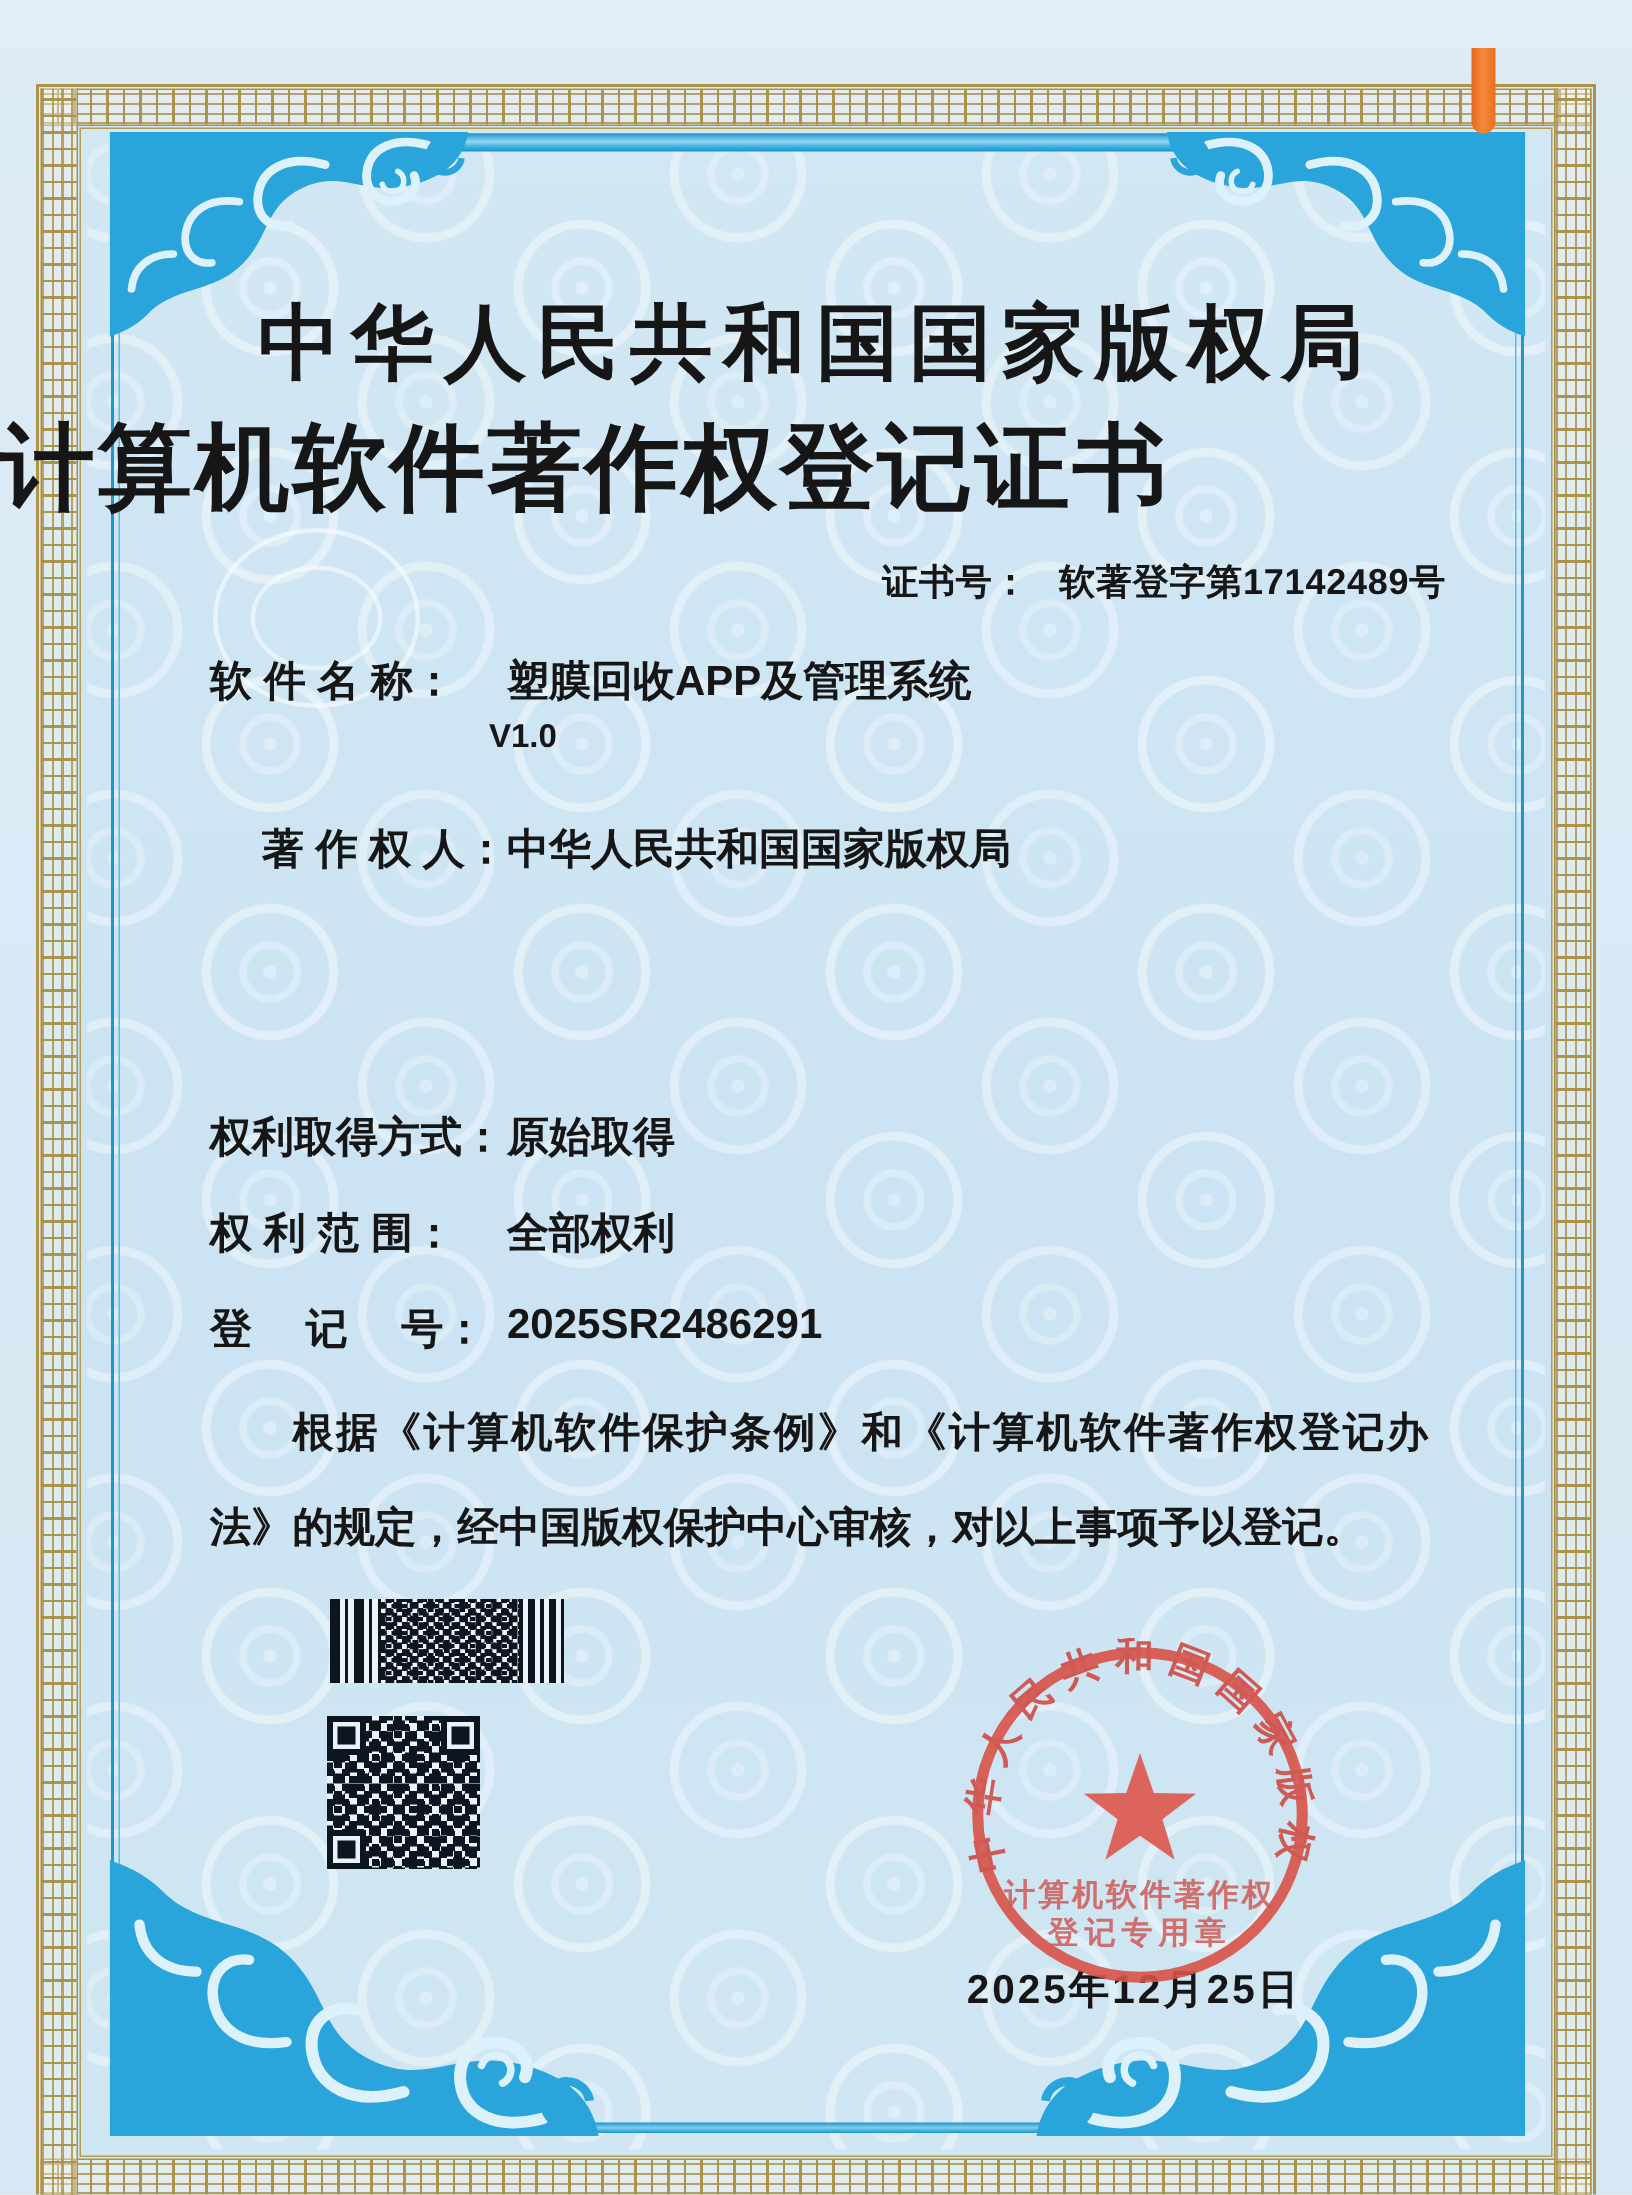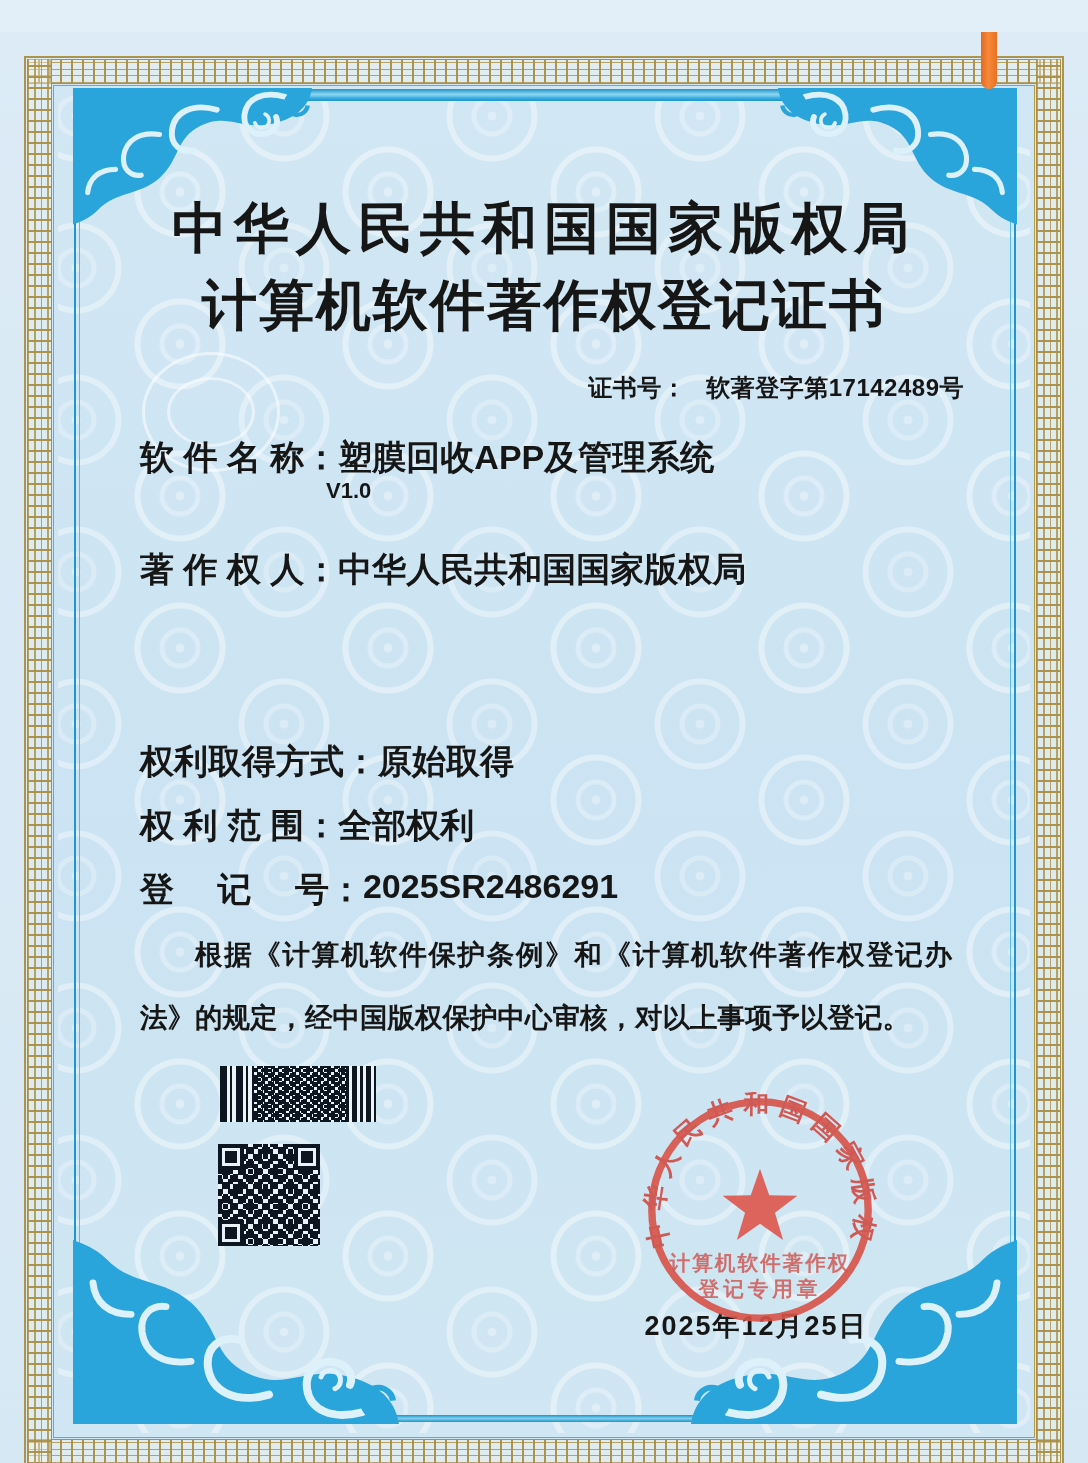--- a/index.html
+++ b/index.html
@@ -71,24 +71,24 @@
   .c-br{right:71px;bottom:71px;width:330px;height:186px;transform:scale(-1,-1);}
   
   .ribbon{
     position:absolute;left:981px;top:0;width:16px;height:57px;z-index:9;
     background:linear-gradient(90deg,#e4681f 0%,#f58a3c 45%,#ea701f 100%);
     border-radius:0 0 8px 8px;
   }
   
   .txt{position:absolute;z-index:5;color:#161616;font-weight:700;}
   .title1{top:160px;left:0;right:0;text-align:center;font-size:55px;letter-spacing:7px;}
-  .title2{top:237px;left:0;right:0;text-align:center;font-size:55px;letter-spacing:2px;}
+  .title2{top:237px;left:0;right:0;text-align:left;font-size:63px;letter-spacing:2px;}
   .certno{top:340px;right:124px;font-size:24px;letter-spacing:.5px;}
   .certno .cl{margin-right:20px;}
-  .row{left:140px;right:110px;font-size:34px;display:flex;}
+  .row{left:140px;right:110px;font-size:28px;display:flex;}
   .row .lab{min-width:198px;white-space:pre;}
   .r1{top:403px;} .r1b{top:446px;left:128px;padding-left:198px;font-size:22px;}
   .r2{top:515px;text-align:right;} .r3{top:707px;} .r4{top:771px;} .r5{top:835px;}
   .para{top:891px;left:140px;width:812px;font-size:27.5px;line-height:63px;
         text-align:justify;text-indent:2em;}
   .date{top:1276px;left:620px;width:272px;text-align:center;font-size:27px;letter-spacing:2px;}
   
   .barcode{position:absolute;left:220px;top:1034px;width:156px;height:56px;z-index:5;display:flex;}
   .bc-l{width:34px;height:100%;
     background:repeating-linear-gradient(90deg,#0d1520 0 7px,#edf4f9 7px 10px,#0d1520 10px 12px,#edf4f9 12px 16px);}

